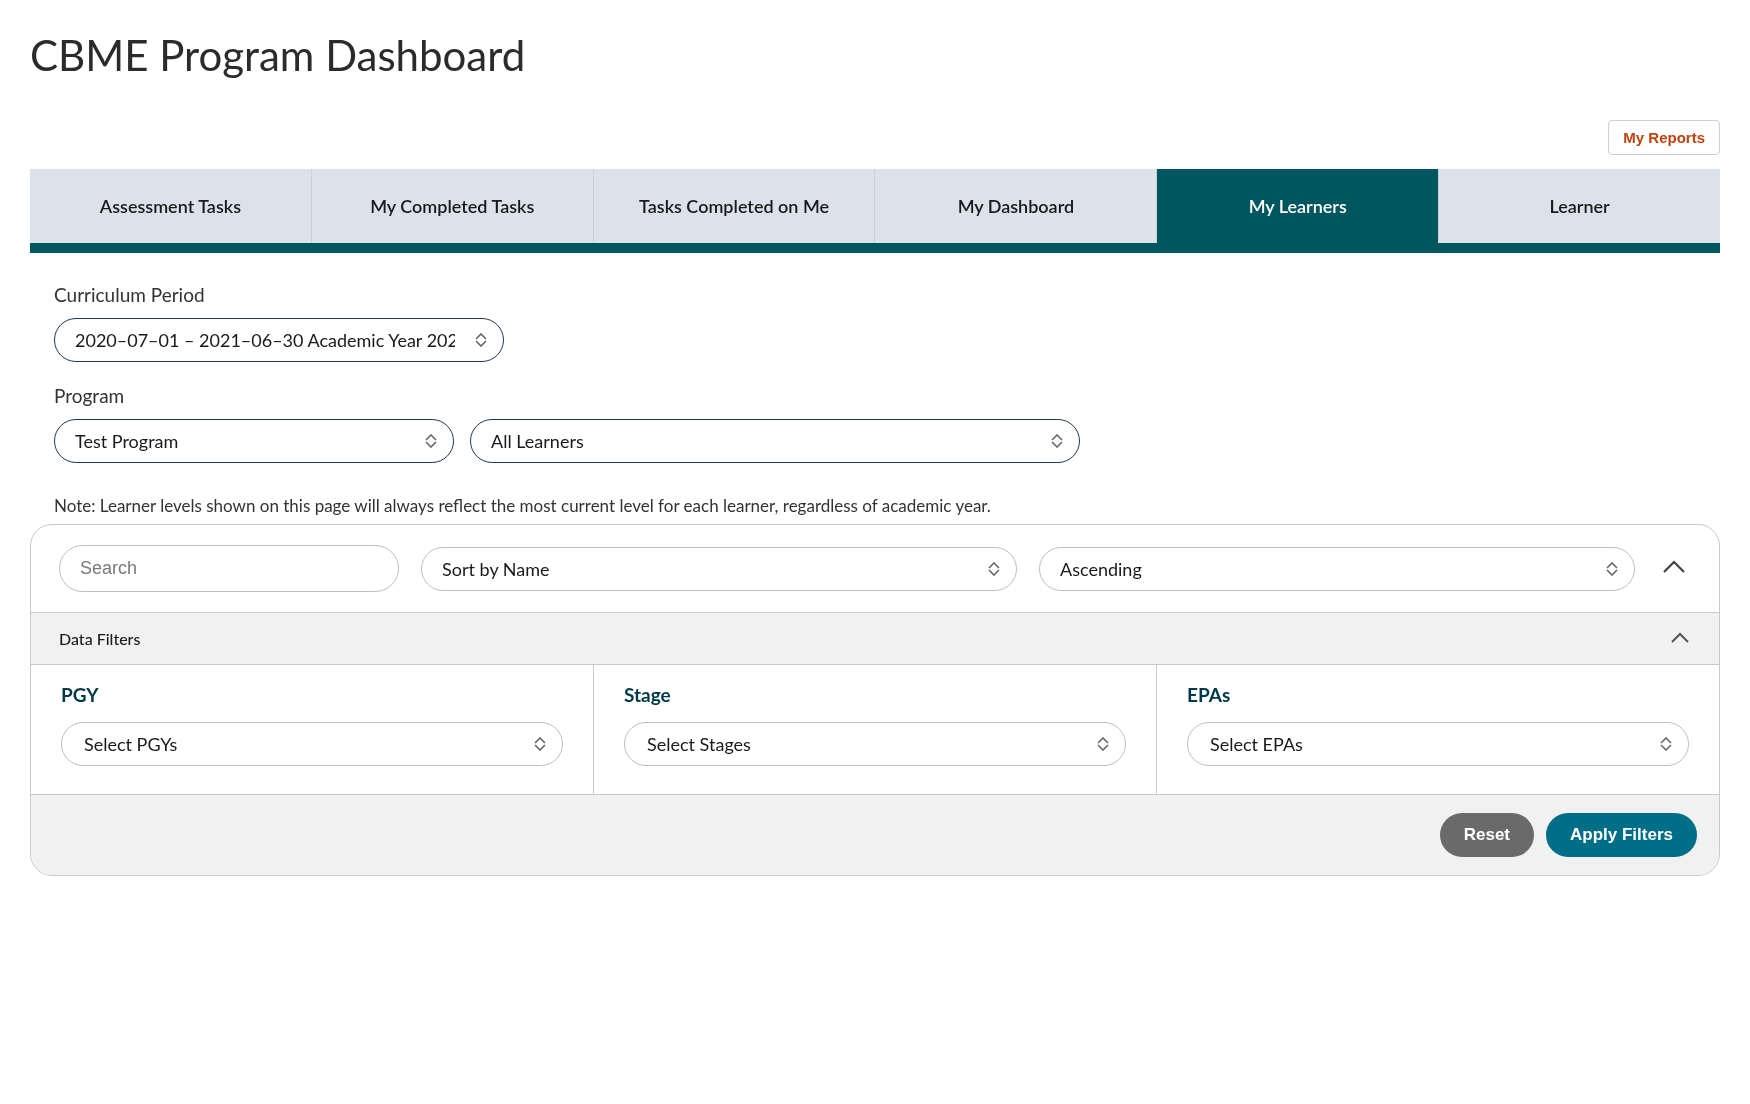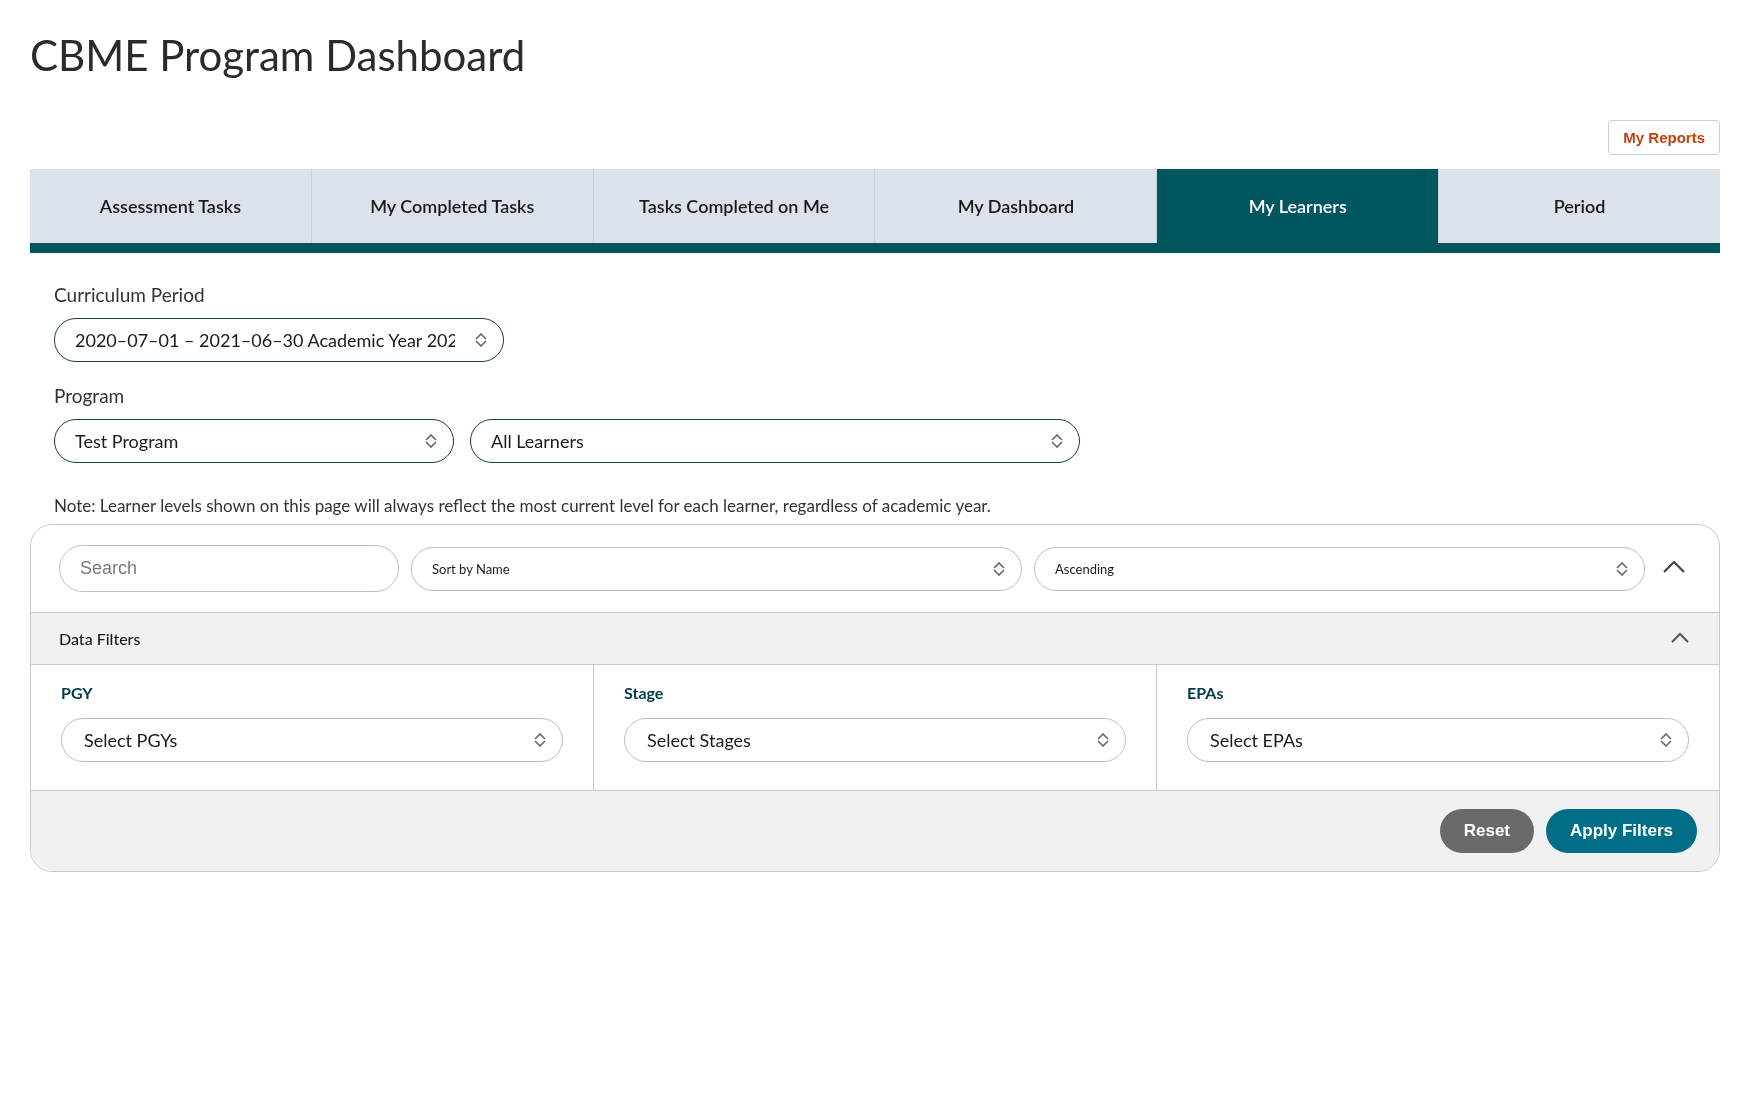--- a/index.html
+++ b/index.html
@@ -97,40 +97,40 @@
     padding: 0 24px 8px 24px;
   }
   .panel {
     border: 1px solid #c9c9c9;
     border-radius: 22px;
     overflow: hidden;
   }
   .panel-top {
     display: flex;
     align-items: center;
-    gap: 12px;
+    gap: 22px;
     padding: 20px 28px;
   }
   .search-input {
     flex: 0 0 340px;
     border: 1px solid #bfbfbf;
     border-radius: 999px;
     padding: 12px 20px;
     font-size: 18px;
     color: #333;
     outline: none;
   }
   .search-input::placeholder { color: #7a7a7a; }
   .sort-select, .order-select {
     position: relative;
     flex: 1;
     border: 1px solid #bfbfbf;
     border-radius: 999px;
     padding: 10px 44px 10px 20px;
-    font-size: 13px;
+    font-size: 18px;
     color: #1a1a1a;
     background: #fff;
     cursor: pointer;
     min-height: 44px;
     display: flex;
     align-items: center;
   }
   .sort-select .stepper, .order-select .stepper,
   .filter-select .stepper {
     position: absolute;
@@ -162,21 +162,21 @@
     display: flex;
     border-bottom: 1px solid #c9c9c9;
   }
   .filter-cell {
     flex: 1;
     padding: 18px 30px 28px 30px;
     border-right: 1px solid #c9c9c9;
   }
   .filter-cell:last-child { border-right: none; }
   .filter-cell .head {
-    font-size: 16px;
+    font-size: 19px;
     font-weight: 700;
     color: #00394a;
     margin-bottom: 16px;
   }
   .filter-select {
     position: relative;
     width: 100%;
     border: 1px solid #bfbfbf;
     border-radius: 999px;
     padding: 10px 44px 10px 22px;
@@ -223,21 +223,21 @@
 <div class="top-actions">
   <button class="my-reports-btn">My Reports</button>
 </div>
 
 <div class="tabs">
   <div class="tab">Assessment Tasks</div>
   <div class="tab">My Completed Tasks</div>
   <div class="tab">Tasks Completed on Me</div>
   <div class="tab">My Dashboard</div>
   <div class="tab active">My Learners</div>
-  <div class="tab">Period</div>
+  <div class="tab">Learner</div>
 </div>
 
 <div class="form-section">
 
   <label class="field-label">Curriculum Period</label>
   <div class="row">
     <div class="select-pill w-curriculum">
       <span style="white-space:nowrap;overflow:hidden;text-overflow:clip;max-width:380px;">2020–07–01 – 2021–06–30 Academic Year 2020</span>
       <span class="stepper">
         <svg width="12" height="7" viewBox="0 0 12 7">

